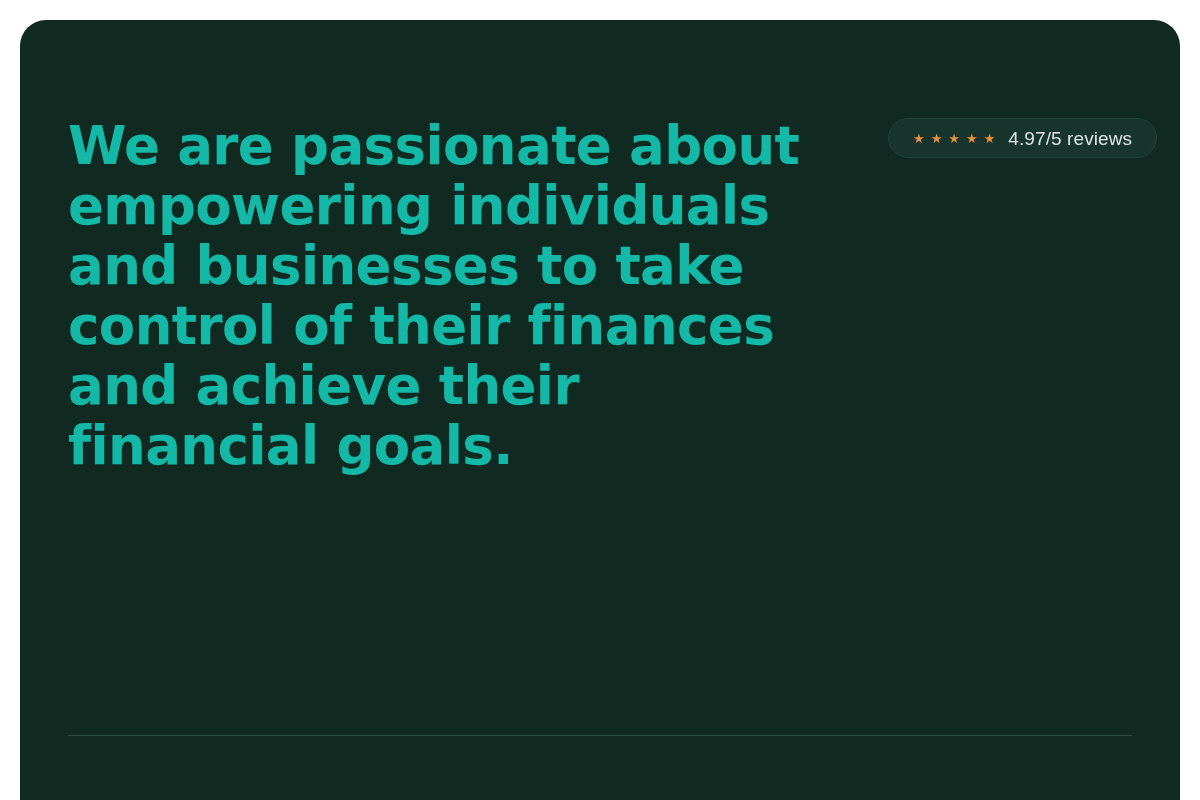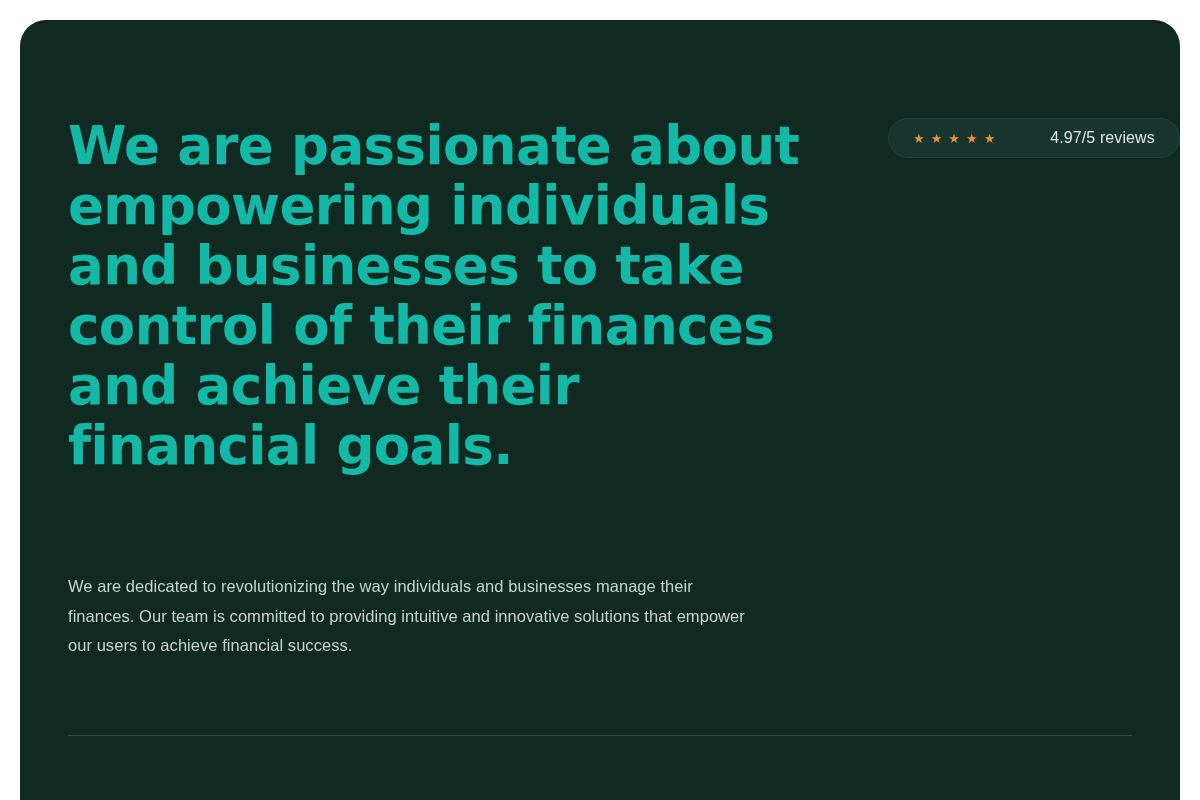--- a/index.html
+++ b/index.html
@@ -56,25 +56,24 @@
 
   .star {
     color: #e8903c;
     font-size: 13px;
     line-height: 1;
     display: inline-block;
   }
 
   .reviews-text {
     color: #dde6e3;
-    font-size: 16px;
+    font-size: 19px;
     line-height: 1;
     letter-spacing: 0.1px;
     white-space: nowrap;
-    margin-left: 42px;
   }
 
   
   .hero-heading {
     position: absolute;
     left: 48px;           
     top: 96px;            
     width: 740px;
     margin: 0;
     color: #14b8a6;
@@ -124,19 +123,18 @@
         <span class="star">★</span>
         <span class="star">★</span>
         <span class="star">★</span>
         <span class="star">★</span>
       </span>
       <span class="reviews-text">4.97/5 reviews</span>
     </div>
 
     <h1 class="hero-heading">We are passionate about empowering individuals and businesses to take control of their finances and achieve their financial goals.</h1>
 
-    <p class="hero-paragraph">We are dedicated to revolutionizing the way individuals and businesses manage their finances. Our team is committed to providing intuitive and innovative solutions that empower our users to achieve financial success.</p>
 
     <hr class="hero-divider">
 
   </section>
 
 </div>
 
 </body></html>

